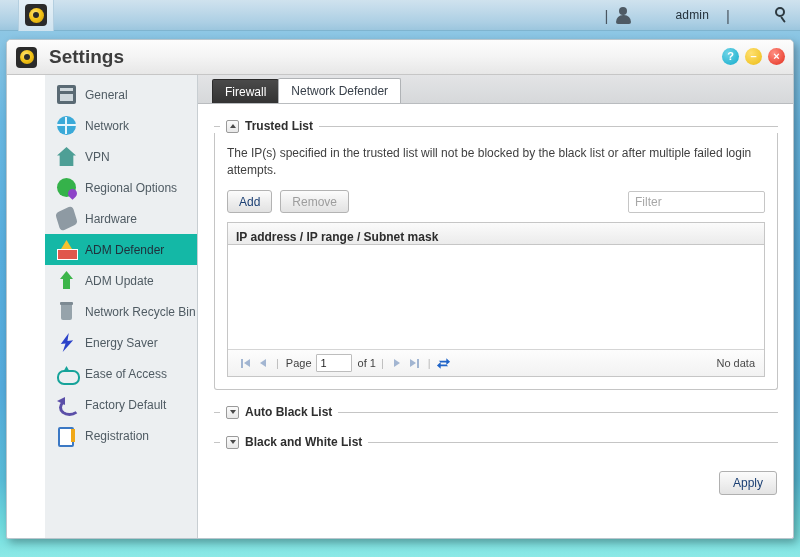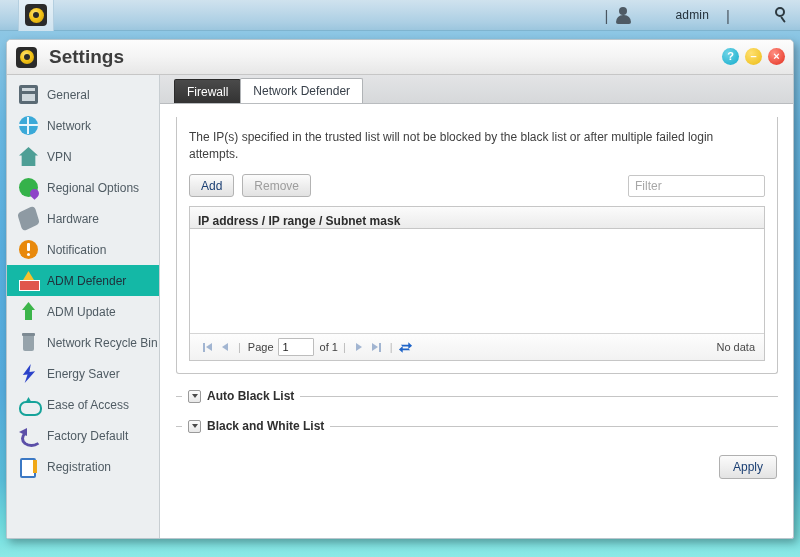--- a/index.html
+++ b/index.html
@@ -107,21 +107,21 @@
     width: 17px; height: 17px; border-radius: 50%;
     display: flex; align-items: center; justify-content: center;
     font-size: 11px; color: #ffffff; font-weight: bold;
     line-height: 1; cursor: pointer;
   }
   .wbtn.help  { background: radial-gradient(circle at 35% 30%, #6fd4e6 0%, #2fb8d4 70%, #1ba2c0 100%); }
   .wbtn.min   { background: radial-gradient(circle at 35% 30%, #ffe070 0%, #f2c72f 70%, #d9ae13 100%); }
   .wbtn.close { background: radial-gradient(circle at 35% 30%, #ff8f82 0%, #ec4b3c 70%, #d1372a 100%); }
   .wbtn .glyph { transform: translateY(-0.5px); font-family:"Liberation Sans", sans-serif; }
 
-  #winbody { flex: 1; display: flex; min-height: 0; }
+  #winbody { flex: 1; display: flex; min-height: 0; padding-left: 38px; }
 
   
   #sidebar {
     width: 153px; flex: 0 0 153px;
     background: #eceff1;
     border-right: 1px solid #c8ced2;
     overflow: hidden;
     padding-top: 4px;
   }
   .side-item {
@@ -362,24 +362,20 @@
         <span class="side-label">VPN</span>
       </div>
       <div class="side-item">
         <span class="side-ico ic-regional"></span>
         <span class="side-label">Regional Options</span>
       </div>
       <div class="side-item">
         <span class="side-ico ic-hardware"></span>
         <span class="side-label">Hardware</span>
       </div>
-      <div class="side-item">
-        <span class="side-ico ic-notification"></span>
-        <span class="side-label">Notification</span>
-      </div>
       <div class="side-item active">
         <span class="side-ico ic-defender"></span>
         <span class="side-label">ADM Defender</span>
       </div>
       <div class="side-item">
         <span class="side-ico ic-update"></span>
         <span class="side-label">ADM Update</span>
       </div>
       <div class="side-item">
         <span class="side-ico ic-recycle"></span>
@@ -406,20 +402,28 @@
     <div id="content">
 
       <div id="tabstrip">
         <div class="tab dark">Firewall</div>
         <div class="tab selected">Network Defender</div>
       </div>
 
       <div id="panelarea">
 
         <div class="section">
+          <div class="sec-head">
+            <div class="leadline"></div>
+            <div class="toggle-box">
+                <div class="tri-up"></div>
+              </div>
+            <div class="sec-title">Trusted List</div>
+            <div class="tailline"></div>
+          </div>
 
           <div class="sec-body-bordered">
             <div class="desc">The IP(s) specified in the trusted list will not be blocked by the black list or after multiple failed login attempts.</div>
 
             <div class="toolbar">
               <div class="btn">Add</div>
               <div class="btn disabled">Remove</div>
               <div class="filter-input">Filter</div>
             </div>
 

